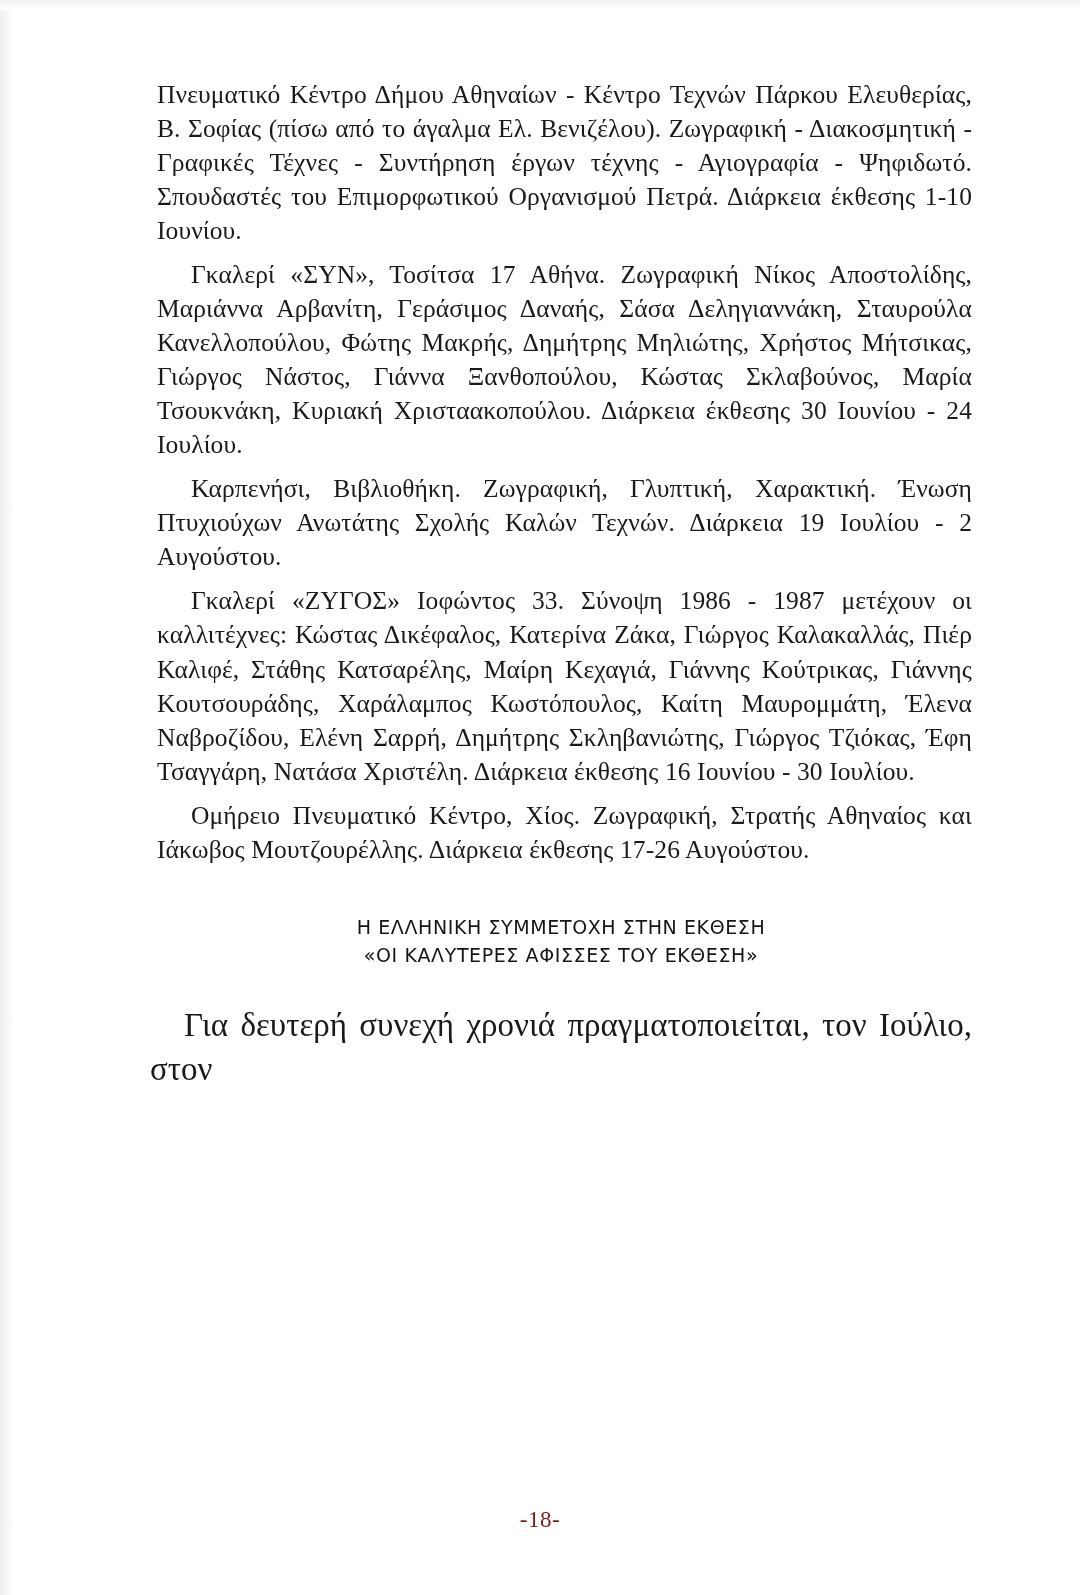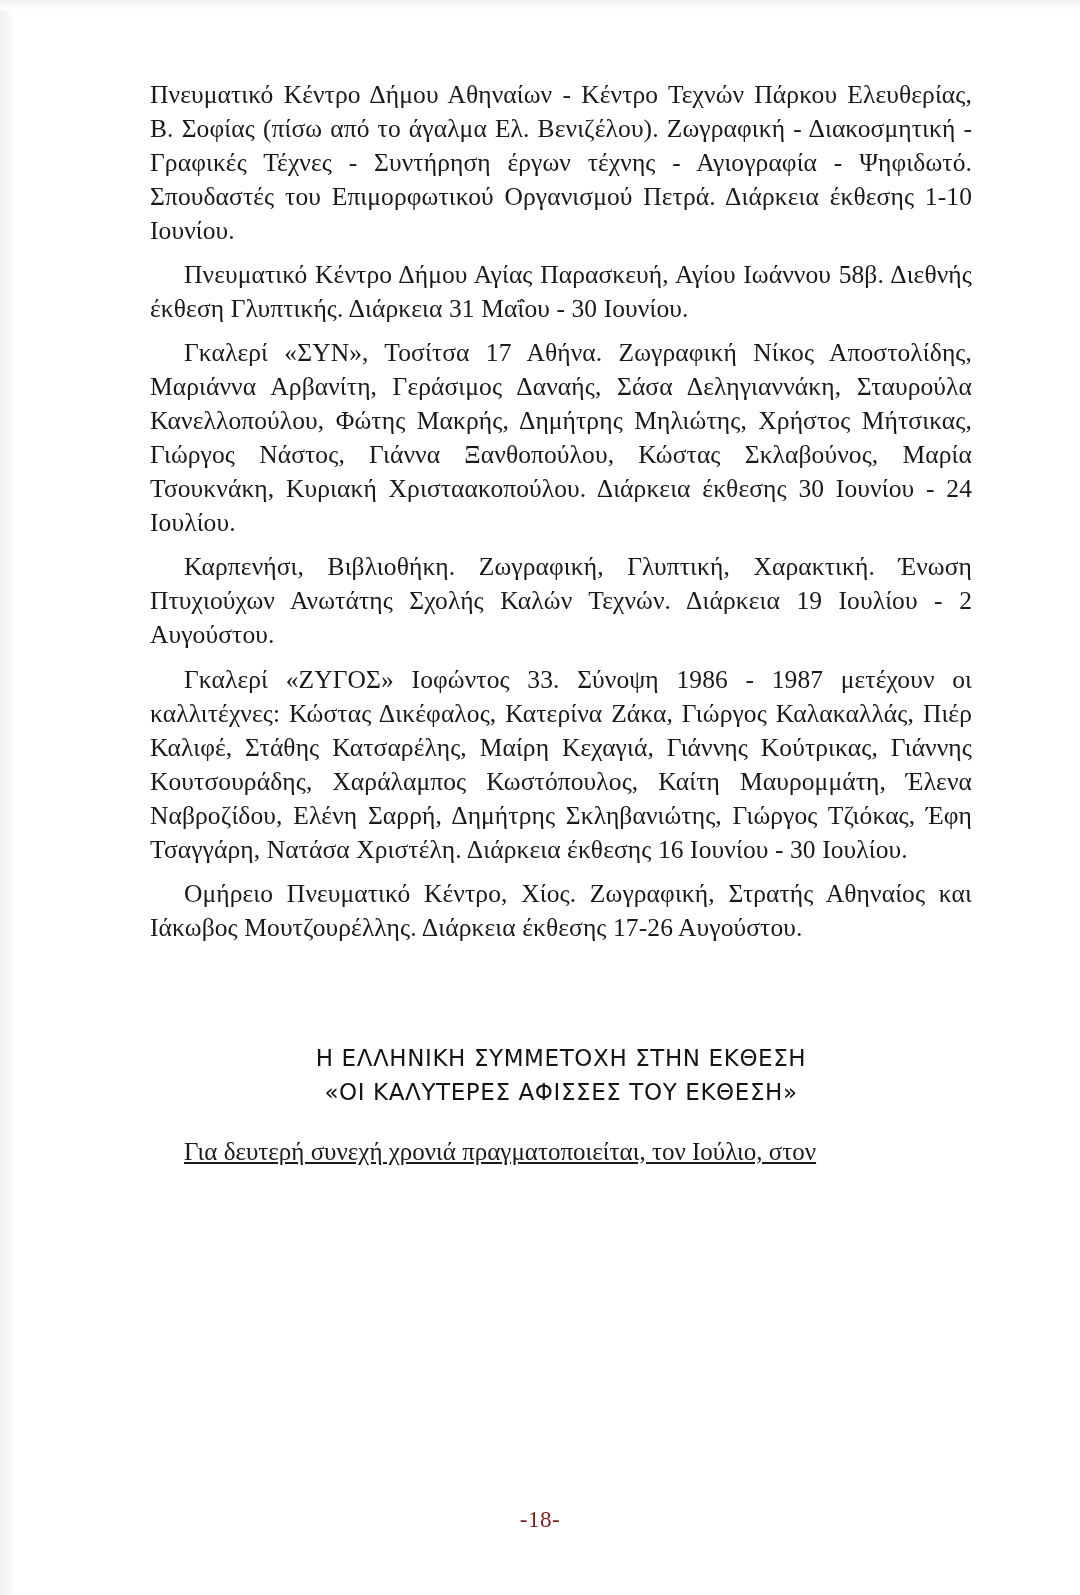--- a/index.html
+++ b/index.html
@@ -22,49 +22,49 @@
     height: 1595px;
     box-sizing: border-box;
     padding: 78px 108px 0 150px;
   }
   .body-text {
     font-size: 25.5px;
     line-height: 1.335;
     text-align: justify;
     text-justify: inter-word;
     letter-spacing: 0.1px;
+    margin-left: 7px;
   }
   .para {
     margin: 0 0 0 0;
     text-indent: 0;
   }
   .para + .para {
     margin-top: 10px;
   }
   .para.indent {
     text-indent: 34px;
   }
   .heading-block {
-    margin-top: 96px;
+    margin-top: 46px;
     text-align: center;
     font-family: "DejaVu Sans", sans-serif;
-    font-size: 23px;
+    font-size: 19px;
     letter-spacing: 0.6px;
     line-height: 1.5;
     color: #151515;
   }
   .heading-block .hline {
     display: block;
   }
   .closing {
-    font-size: 25px;
+    font-size: 33px;
     line-height: 1.34;
     text-align: justify;
     text-indent: 34px;
-    text-decoration: underline;
   }
   .folio {
     position: absolute;
     left: 0;
     right: 0;
     bottom: 62px;
     text-align: center;
     font-size: 23px;
     font-family: "Liberation Serif", serif;
     color: #7f1d1d;
@@ -88,21 +88,20 @@
 </style>
 </head>
 <body>
 
 <div class="scan-edge-left"></div>
 <div class="scan-edge-top"></div>
 
 <div class="page">
   <div class="body-text">
     <p class="para">Πνευματικό Κέντρο Δήμου Αθηναίων - Κέντρο Τεχνών Πάρκου Ελευθερίας, Β. Σοφίας (πίσω από το άγαλμα Ελ. Βενιζέλου). Ζωγραφική - Διακοσμητική - Γραφικές Τέχνες - Συντήρηση έργων τέχνης - Αγιογραφία - Ψηφιδωτό. Σπουδαστές του Επιμορφωτικού Οργανισμού Πετρά. Διάρκεια έκθεσης 1-10 Ιουνίου.</p>
-    <p class="para indent">Πνευματικό Κέντρο Δήμου Αγίας Παρασκευή, Αγίου Ιωάννου 58β. Διεθνής έκθεση Γλυπτικής. Διάρκεια 31 Μαΐου - 30 Ιουνίου.</p>
     <p class="para indent">Γκαλερί «ΣΥΝ», Τοσίτσα 17 Αθήνα. Ζωγραφική Νίκος Αποστολίδης, Μαριάννα Αρβανίτη, Γεράσιμος Δαναής, Σάσα Δεληγιαννάκη, Σταυρούλα Κανελλοπούλου, Φώτης Μακρής, Δημήτρης Μηλιώτης, Χρήστος Μήτσικας, Γιώργος Νάστος, Γιάννα Ξανθοπούλου, Κώστας Σκλαβούνος, Μαρία Τσουκνάκη, Κυριακή Χρισταακοπούλου. Διάρκεια έκθεσης 30 Ιουνίου - 24 Ιουλίου.</p>
     <p class="para indent">Καρπενήσι, Βιβλιοθήκη. Ζωγραφική, Γλυπτική, Χαρακτική. Ένωση Πτυχιούχων Ανωτάτης Σχολής Καλών Τεχνών. Διάρκεια 19 Ιουλίου - 2 Αυγούστου.</p>
     <p class="para indent">Γκαλερί «ΖΥΓΟΣ» Ιοφώντος 33. Σύνοψη 1986 - 1987 μετέχουν οι καλλιτέχνες: Κώστας Δικέφαλος, Κατερίνα Ζάκα, Γιώργος Καλακαλλάς, Πιέρ Καλιφέ, Στάθης Κατσαρέλης, Μαίρη Κεχαγιά, Γιάννης Κούτρικας, Γιάννης Κουτσουράδης, Χαράλαμπος Κωστόπουλος, Καίτη Μαυρομμάτη, Έλενα Ναβροζίδου, Ελένη Σαρρή, Δημήτρης Σκληβανιώτης, Γιώργος Τζιόκας, Έφη Τσαγγάρη, Νατάσα Χριστέλη. Διάρκεια έκθεσης 16 Ιουνίου - 30 Ιουλίου.</p>
     <p class="para indent">Ομήρειο Πνευματικό Κέντρο, Χίος. Ζωγραφική, Στρατής Αθηναίος και Ιάκωβος Μουτζουρέλλης. Διάρκεια έκθεσης 17-26 Αυγούστου.</p>
   </div>
 
   <div class="heading-block">
     <span class="hline">Η ΕΛΛΗΝΙΚΗ ΣΥΜΜΕΤΟΧΗ ΣΤΗΝ ΕΚΘΕΣΗ</span>
     <span class="hline">«ΟΙ ΚΑΛΥΤΕΡΕΣ ΑΦΙΣΣΕΣ ΤΟΥ ΕΚΘΕΣΗ»</span>
   </div>

